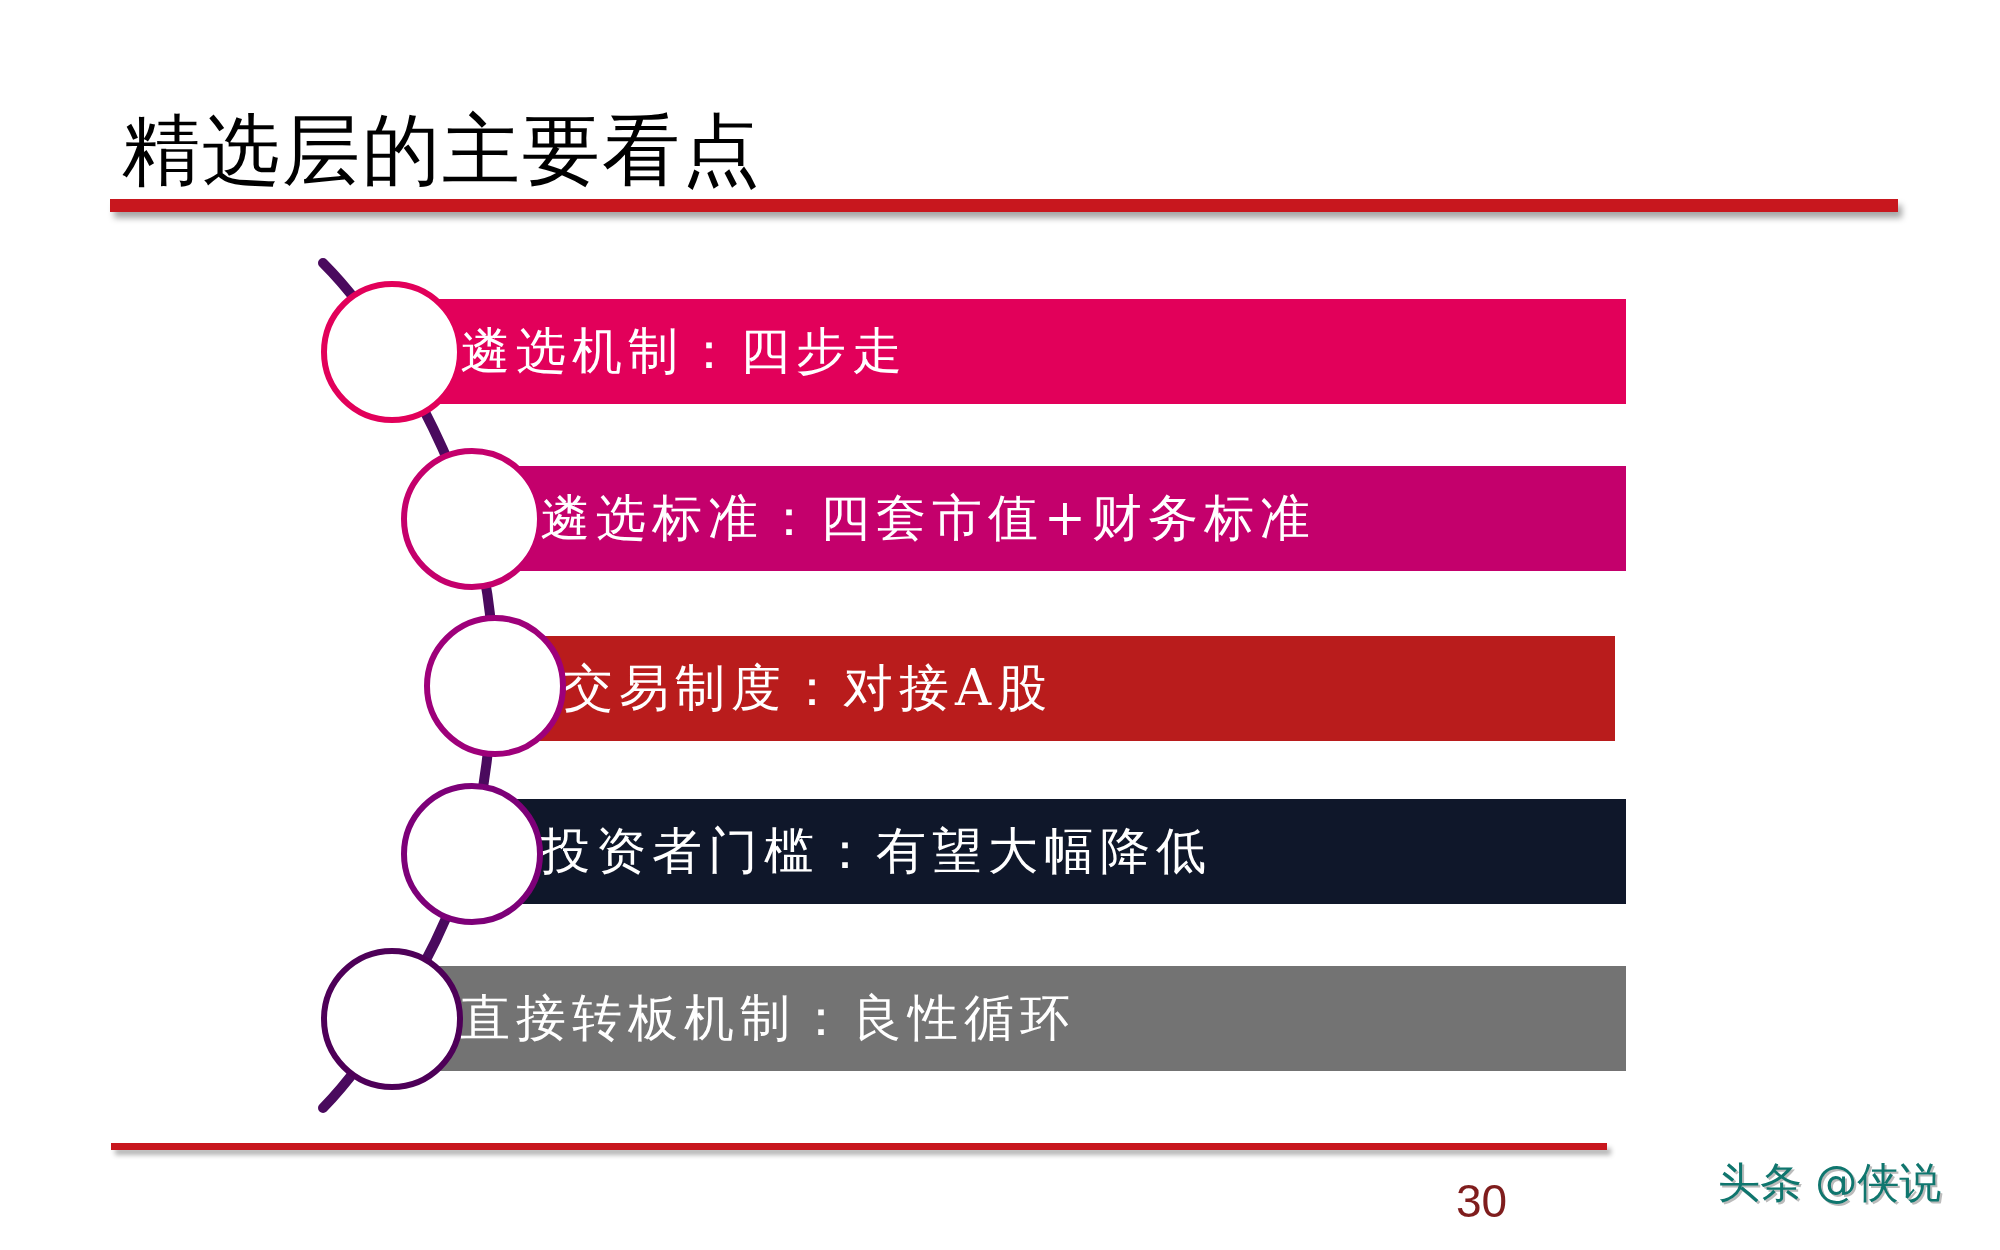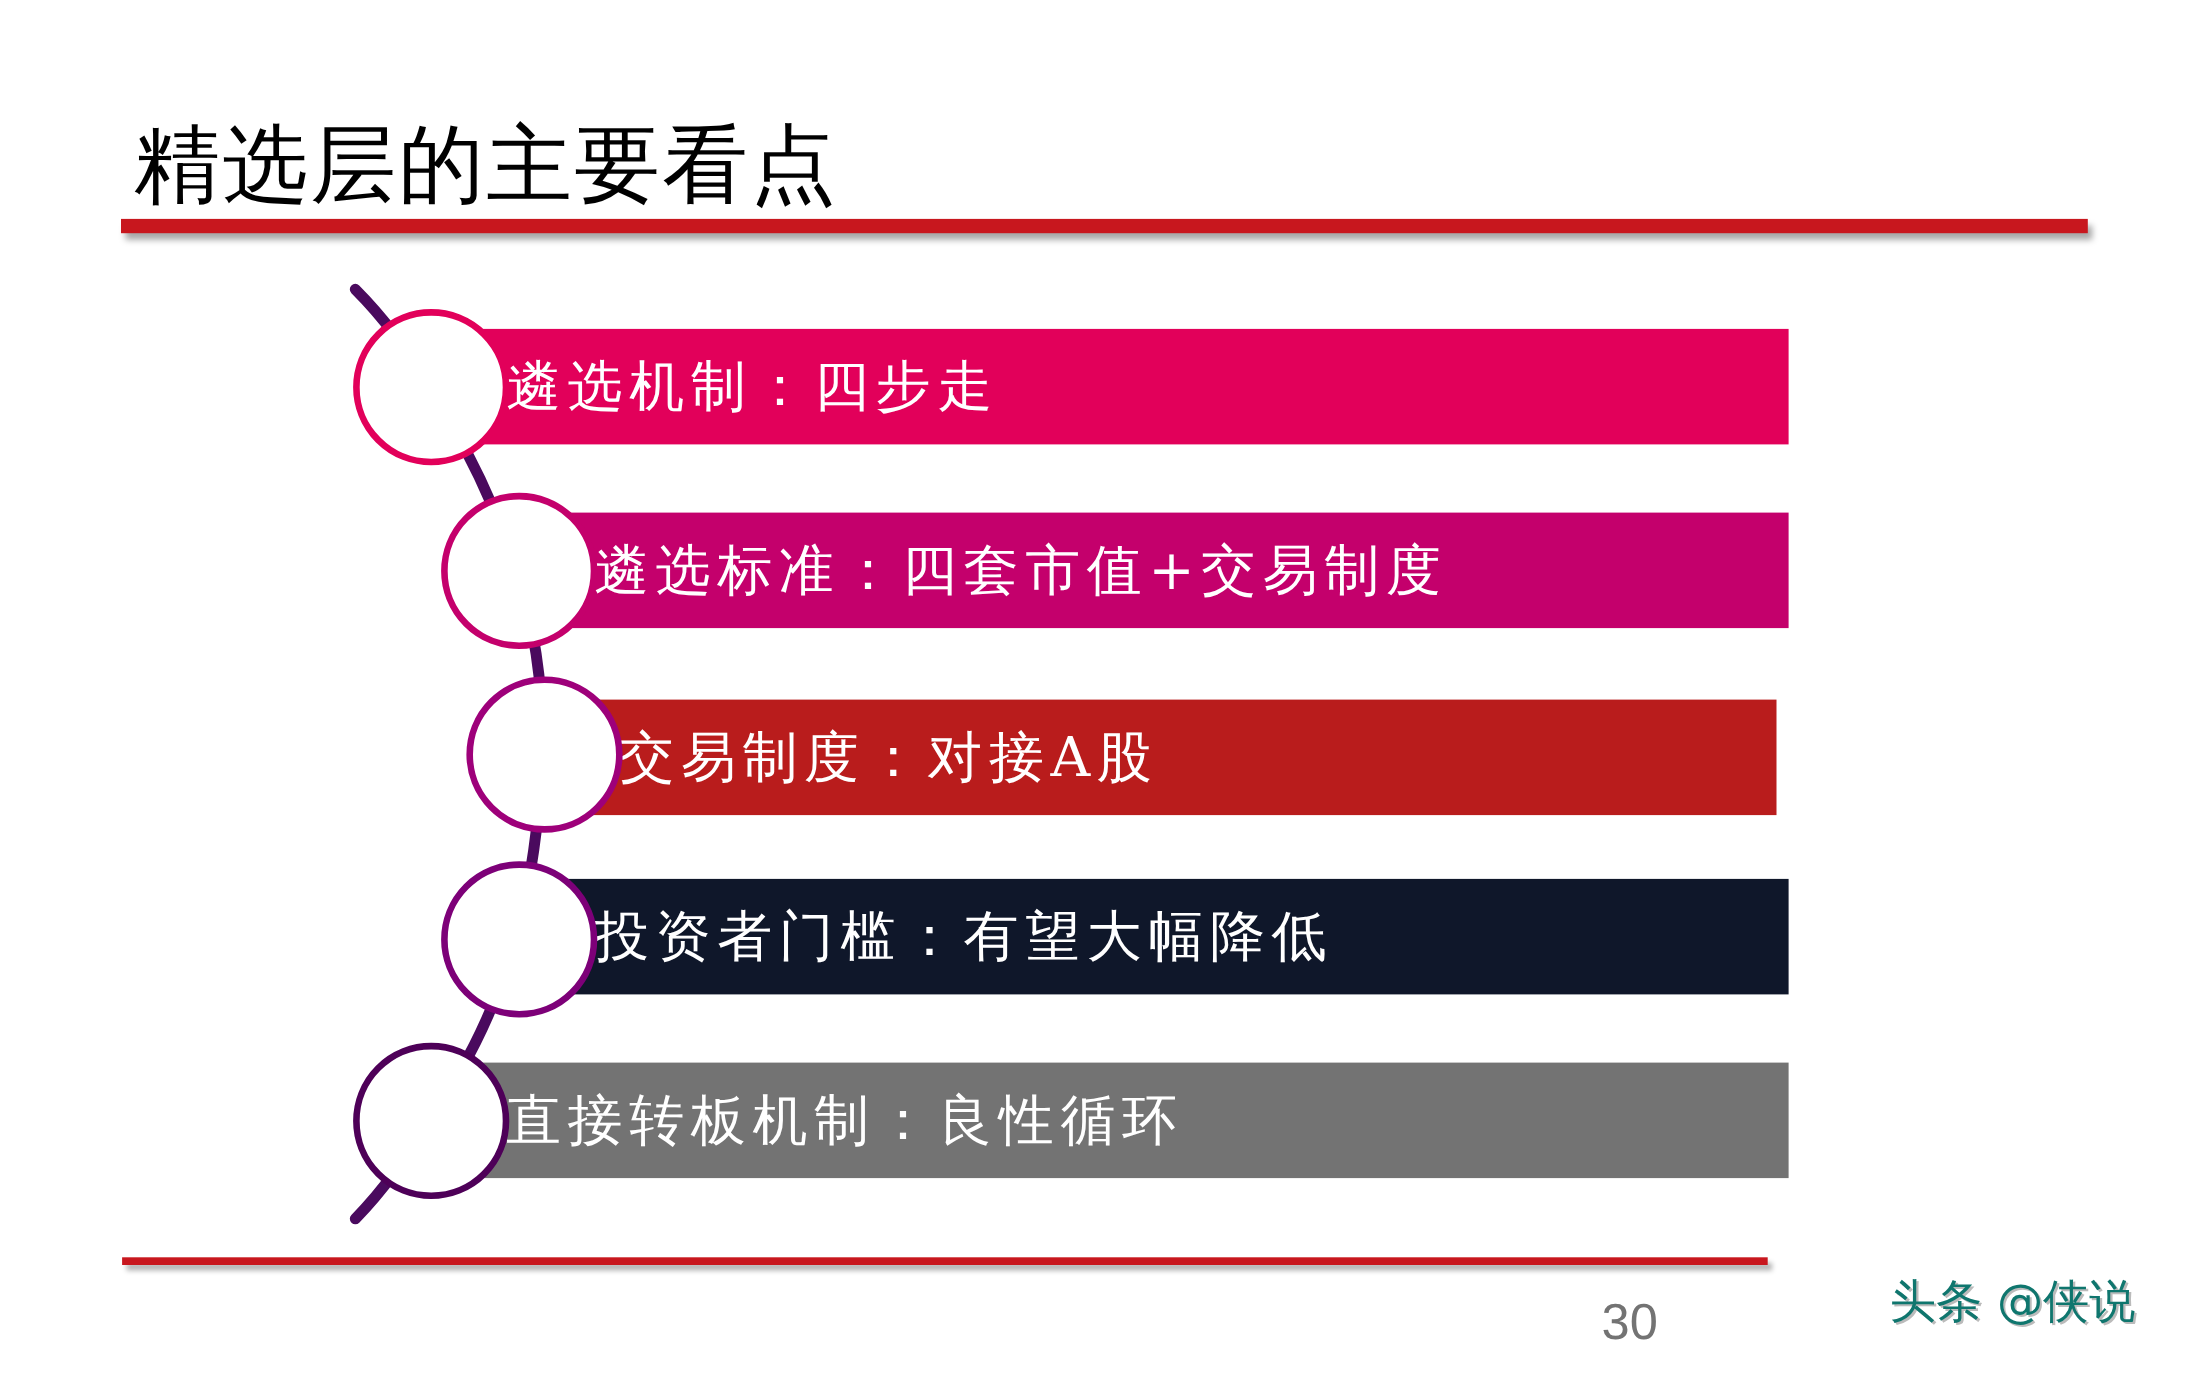--- a/index.html
+++ b/index.html
@@ -4,41 +4,41 @@
 <style>
   html, body { margin:0; padding:0; }
   body { width:2000px; height:1250px; background:#ffffff; position:relative; overflow:hidden; font-family:"DejaVu Serif", "Liberation Serif", serif; }
   .title { position:absolute; left:122px; top:105px; font-size:78px; line-height:90px; color:#000; font-family:"DejaVu Serif","Liberation Serif",serif; letter-spacing:2px; white-space:nowrap;text-align:right; }
   .rule-top { position:absolute; left:110px; top:199px; width:1788px; height:13px; background:#c8171e; box-shadow:4px 6px 6px rgba(0,0,0,0.35); }
   .rule-bottom { position:absolute; left:111px; top:1143px; width:1496px; height:7px; background:#c8171e; box-shadow:4px 5px 5px rgba(0,0,0,0.3); }
   .spine { position:absolute; left:0; top:0; width:2000px; height:1250px; }
   .bar { position:absolute; height:105px; display:flex; align-items:center; justify-content:flex-start; color:#fff; font-size:50px; letter-spacing:6px; white-space:nowrap; font-family:"DejaVu Serif","Liberation Serif",serif; }
   .bar span { display:block; }
   .circle { position:absolute; width:130px; height:130px; border-radius:50%; background:#fff; border-style:solid; border-width:6px; }
-  .page-num { position:absolute; left:1456px; top:1176px; font-size:46px; line-height:50px; color:#737373; font-family:"Liberation Sans","DejaVu Sans",sans-serif; }
+  .page-num { position:absolute; left:1456px; top:1176px; font-size:46px; line-height:50px; color:#7f1d1d; font-family:"Liberation Sans","DejaVu Sans",sans-serif; }
   .watermark { position:absolute; left:1718px; top:1158px; font-size:42px; line-height:50px; color:#0f766e; font-family:"DejaVu Sans","Liberation Sans",sans-serif; text-shadow:2px 2px 0 #bbb; white-space:nowrap; }
 </style>
 </head>
 <body>
 
 <div>
   <div class="title">精选层的主要看点</div>
   <div class="rule-top"></div>
 
   <svg class="spine" viewBox="0 0 2000 1250">
     <path d="M323 263 Q 360 300 390 351 Q 440 430 470 518 Q 495 600 493 684 Q 490 770 470 852 Q 440 950 390 1017 Q 360 1070 323 1108" fill="none" stroke="#4a0a5e" stroke-width="10" stroke-linecap="round"></path>
   </svg>
 
   <div class="bar" style="left:390px; top:299px; width:1236px; background:#e2005a; padding-left:70px; box-sizing:border-box;">
     <span>遴选机制：四步走</span>
   </div>
   <div class="circle" style="left:321px; top:281px; border-color:#e2005a;"></div>
 
   <div class="bar" style="left:470px; top:466px; width:1156px; background:#c4006c; padding-left:70px; box-sizing:border-box;">
-    <span>遴选标准：四套市值+交易制度</span>
+    <span>遴选标准：四套市值+财务标准</span>
   </div>
   <div class="circle" style="left:401px; top:448px; border-color:#c4006c;"></div>
 
   <div class="bar" style="left:493px; top:636px; width:1122px; background:#b91c1c; padding-left:70px; box-sizing:border-box;">
     <span>交易制度：对接A股</span>
   </div>
   <div class="circle" style="left:424px; top:615px; border-color:#9e007a;"></div>
 
   <div class="bar" style="left:470px; top:799px; width:1156px; background:#0f172a; padding-left:70px; box-sizing:border-box;">
     <span>投资者门槛：有望大幅降低</span>

